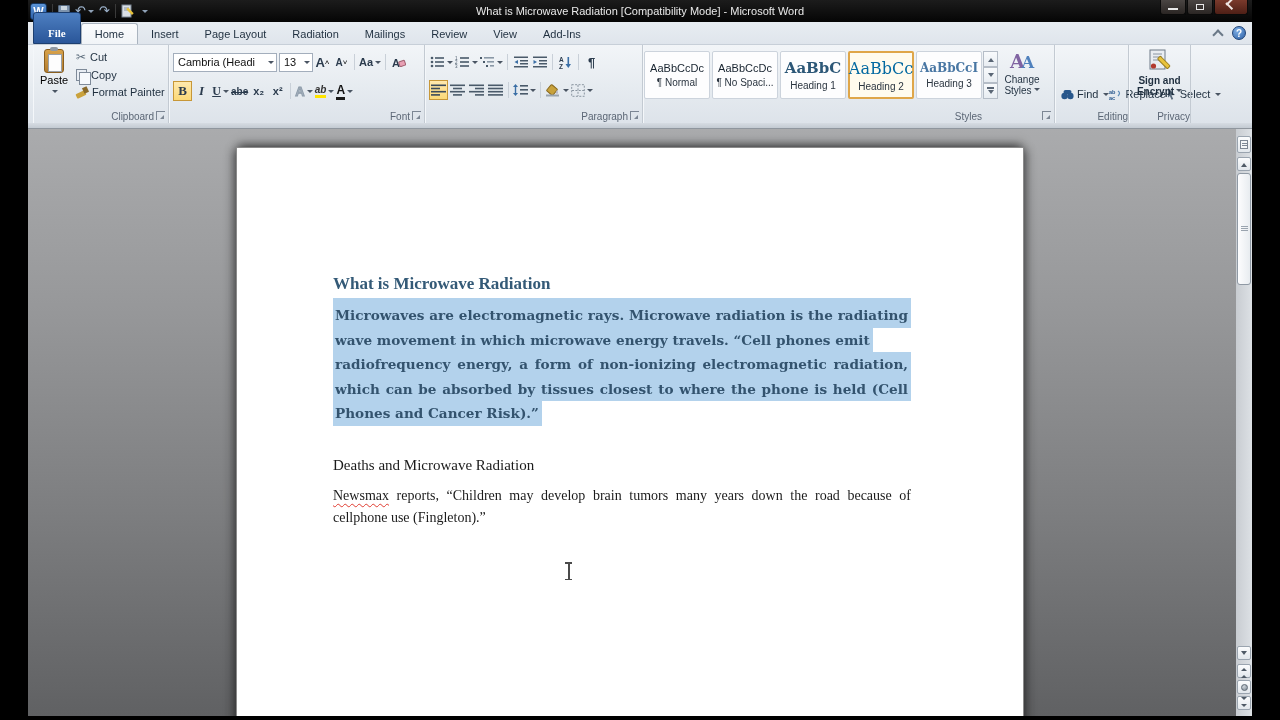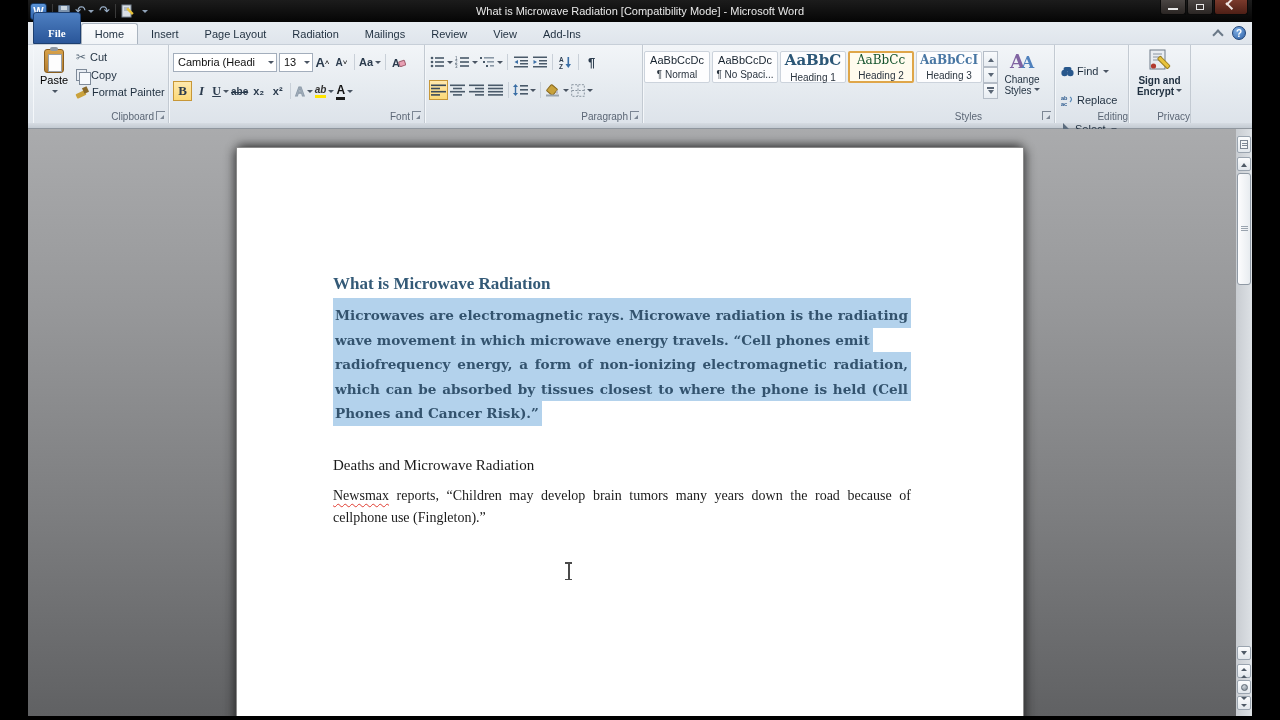--- a/index.html
+++ b/index.html
@@ -91,42 +91,42 @@
   .strike { text-decoration:line-through; font-weight:bold; font-size:10px; }
   .fx-a { color:#aab6c2; -webkit-text-stroke:1px #8f9dab; font-size:13px; font-weight:bold; }
   .hl-ab { font-size:10px; font-weight:bold; font-style:italic; color:#333; border-bottom:3px solid #ffe400; position:relative; }
   .fc-a { font-size:12px; font-weight:bold; color:#111; border-bottom:3px solid #1a1a1a; }
 
   
   #grp-paragraph { width:218px; }
 
   
   #grp-styles { width:412px; display:flex; }
-  .sg-item { width:66px; height:32px; margin:6px 1px 0 1px; background:#fdfdfe; border:1px solid #ccd3dc;
+  .sg-item { width:66px; height:48px; margin:6px 1px 0 1px; background:#fdfdfe; border:1px solid #ccd3dc;
              border-radius:2px; display:flex; flex-direction:column; align-items:center; justify-content:center; }
   .sg-item.sel { border:2px solid #dfa649; background:#fffbee; }
   .sg-prev { font-size:11px; color:#16222e; white-space:nowrap; }
   .sg-prev.h1 { font-family:"DejaVu Serif",serif; font-weight:bold; color:#2c5777; font-size:15px; }
-  .sg-prev.h2 { font-family:"DejaVu Serif",serif; color:#14532d; font-size:12px; }
+  .sg-prev.h2 { font-family:"DejaVu Serif",serif; color:#0369a1; font-size:16px; }
   .sg-prev.h3 { font-family:"DejaVu Serif",serif; font-weight:bold; color:#4876a3; font-size:12px; }
   .sg-name { font-size:10px; color:#2b3540; margin-top:3px; white-space:nowrap; }
   #sg-scroll { width:15px; margin-top:6px; display:flex; flex-direction:column; }
   .sgs-btn { height:16px; border:1px solid #b5bdc7; background:linear-gradient(#f8fafc,#e8edf2);
              display:flex; align-items:center; justify-content:center; flex-direction:column; }
   .tri-up { width:0; height:0; border:3.5px solid transparent; border-bottom:4px solid #5a6675; margin-bottom:2px; }
   .tri-dn { width:0; height:0; border:3.5px solid transparent; border-top:4px solid #5a6675; margin-top:2px; }
   .more-bar { width:7px; height:1.5px; background:#5a6675; margin-top:2px; }
   #change-styles { width:48px; display:flex; flex-direction:column; align-items:center; padding-top:6px; }
   .cs-aa { font-family:"DejaVu Serif",serif; font-weight:bold; line-height:20px; }
   .cs-a1 { color:#8064a2; font-size:19px; }
   .cs-a2 { color:#4f81bd; font-size:16px; margin-left:-3px; }
   .cs-txt { font-size:10px; color:#1f2f3f; text-align:center; line-height:11px; margin-top:1px; }
 
   
-  #grp-editing { width:74px; padding:20px 0 0 6px; display:flex; flex-direction:column; gap:17px; }
+  #grp-editing { width:74px; padding:20px 0 0 6px; display:flex; flex-direction:row; gap:0; }
   #grp-privacy { width:62px; display:flex; flex-direction:column; align-items:center; padding-top:4px; }
   .ed-row { display:flex; align-items:center; gap:3px; font-size:11px; color:#1f2f3f; }
   .pv-txt { font-size:10px; color:#1f2f3f; text-align:center; line-height:11px; margin-top:2px;font-weight:bold; }
 
   
   #workspace { position:relative; height:587px; background:linear-gradient(#aaabad,#97989a 30%,#7d7e80 65%,#606163);
                overflow:hidden; }
   #page { position:absolute; left:209px; top:19px; width:786px; height:600px; background:#fff;
           box-shadow:0 0 0 1px #8b8b8b, 0 -5px 9px -1px rgba(20,20,20,.55),
                      -6px 0 9px -2px rgba(20,20,20,.45), 6px 0 9px -2px rgba(20,20,20,.45); }

